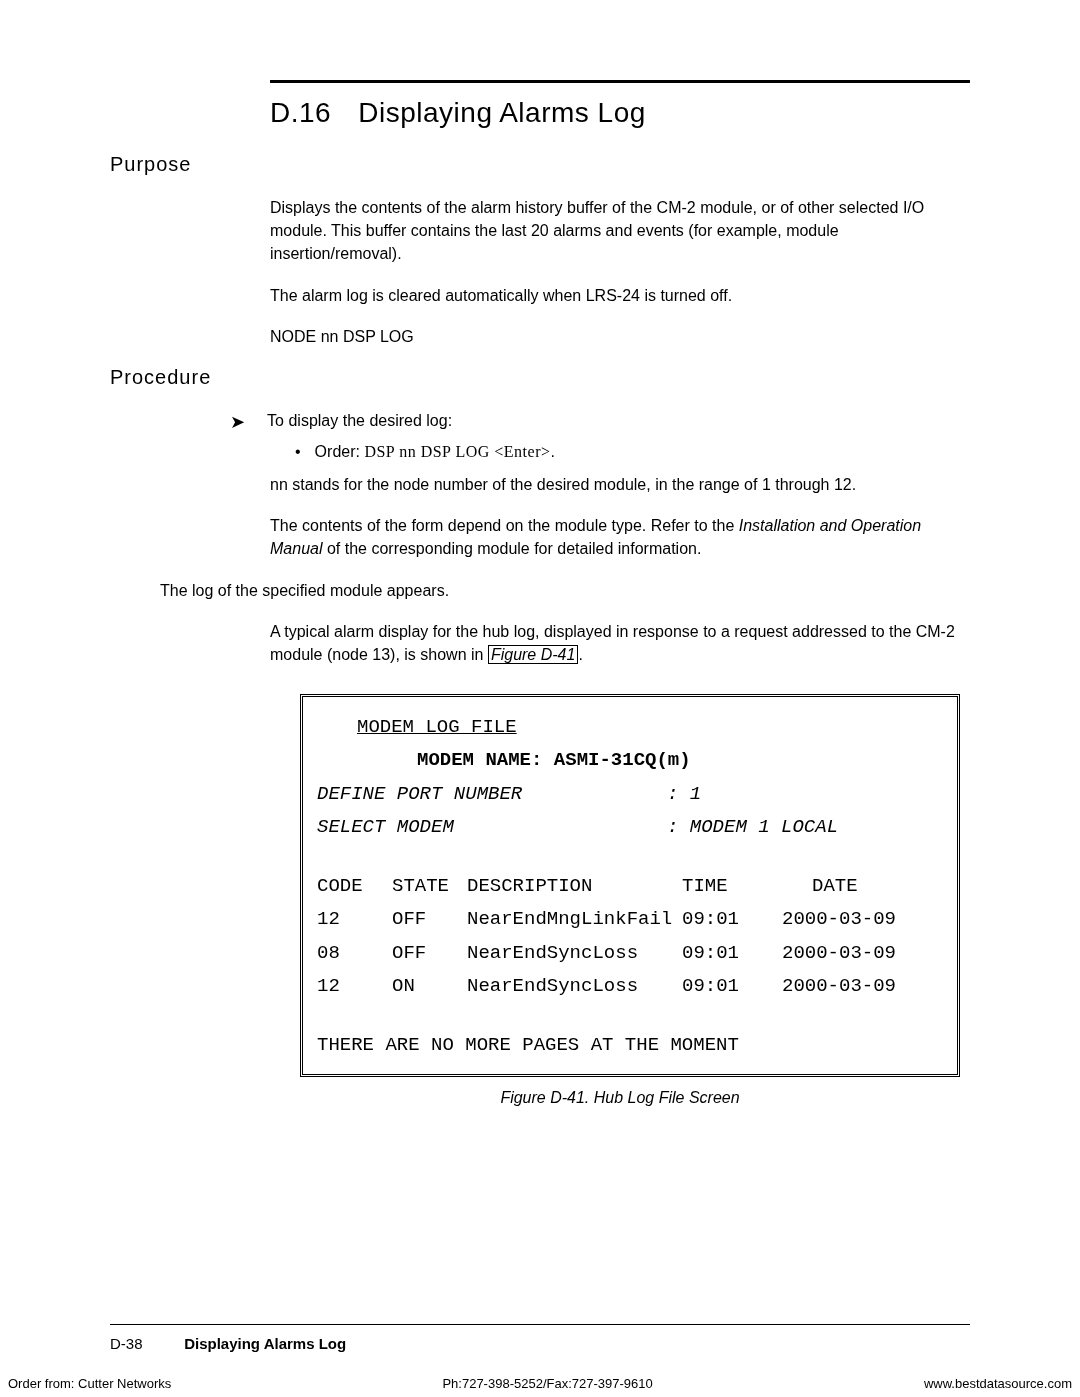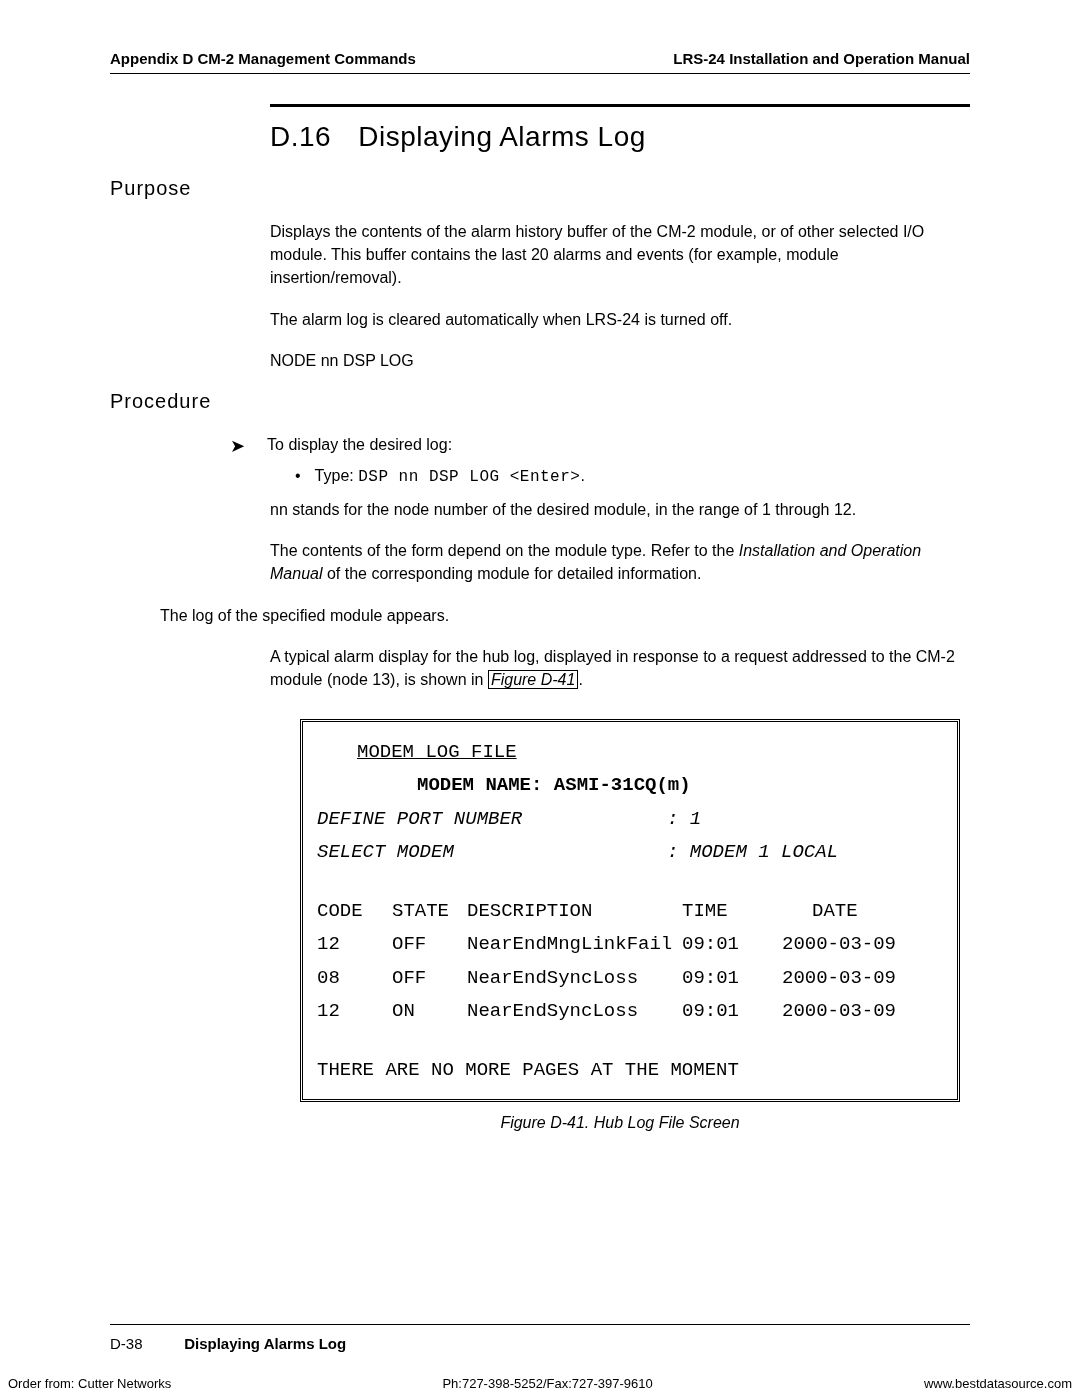--- a/index.html
+++ b/index.html
@@ -65,21 +65,21 @@
   .bullet-row {
     display: flex;
     margin-left: 185px;
     margin-bottom: 12px;
   }
   .bullet-dot {
     font-size: 16px;
     margin-right: 14px;
   }
   .bullet-text { font-size: 16px; }
-  .mono { font-family: Liberation Mono, monospace; letter-spacing: 0.5px; }
+  .mono { font-family: Liberation Serif, serif; letter-spacing: 0.5px; }
   .italic { font-style: italic; }
   .figref-box {
     border: 1.5px solid #000;
     padding: 0 2px;
     font-style: italic;
   }
   .terminal-box {
     margin-left: 190px;
     margin-right: 10px;
     margin-top: 28px;
@@ -132,24 +132,20 @@
     font-size: 13px;
     gap: 26px;
   }
   .indent { margin-left: 50px; }
 </style>
 </head>
 <body>
 
 <div class="page">
 
-  <div class="header-row">
-    <span>Appendix D  CM-2 Management Commands</span>
-    <span>LRS-24 Installation and Operation Manual</span>
-  </div>
 
   <div class="thick-rule"></div>
 
   <div class="section-title-row">
     <span class="section-number">D.16</span>
     <span class="section-title">Displaying Alarms Log</span>
   </div>
 
   <div class="subhead">Purpose</div>
   <div class="body-block">Displays the contents of the alarm history buffer of the CM-2 module, or of other selected I/O module. This buffer contains the last 20 alarms and events (for example, module insertion/removal).</div>
@@ -160,21 +156,21 @@
   <div class="subhead">Procedure</div>
 
   <div class="proc-row">
     <span class="arrow">➤</span>
     <span class="proc-text">To display the desired log:</span>
   </div>
 
   <div class="bullet-row">
     <span class="bullet-dot">•</span>
     <span class="bullet-text">
-      <span>Type: </span><span class="mono">DSP nn DSP LOG &lt;Enter&gt;</span><span>.</span>
+      <span>Order: </span><span class="mono">DSP nn DSP LOG &lt;Enter&gt;</span><span>.</span>
     </span>
   </div>
 
   <div class="body-block">nn stands for the node number of the desired module, in the range of 1 through 12.</div>
 
   <div class="body-block">
     <span>The contents of the form depend on the module type. Refer to the </span><span class="italic">Installation and Operation Manual</span><span> of the corresponding module for detailed information.</span>
   </div>
 
   <div class="body-block indent">The log of the specified module appears.</div>

